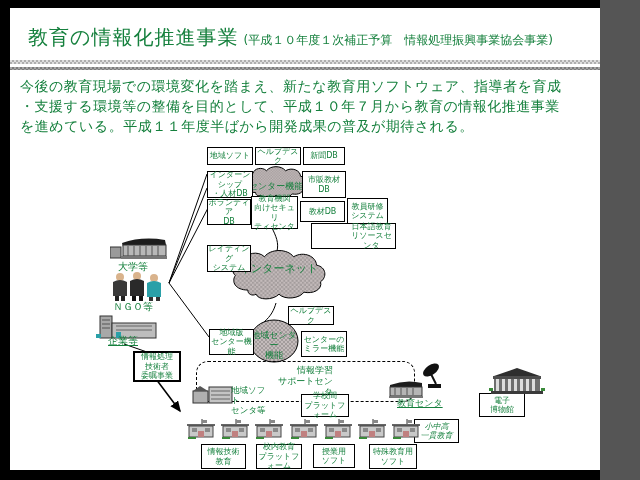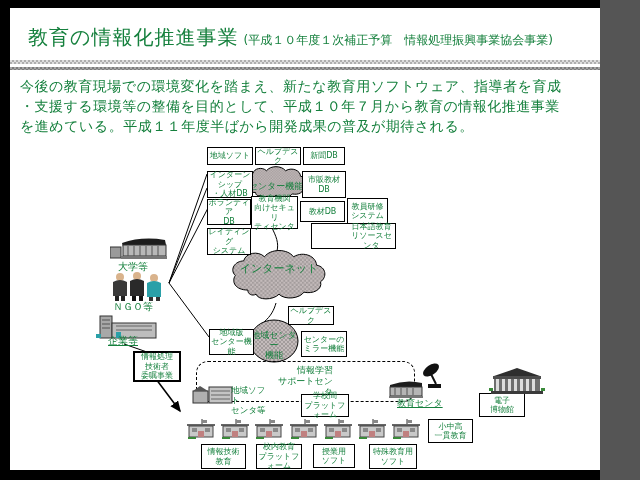--- a/index.html
+++ b/index.html
@@ -92,37 +92,37 @@
   <div class="nb" style="left:302px;top:171px;width:42px;height:25px;">市販教材
 DB</div>
   <div class="nb" style="left:207px;top:199px;width:42px;height:24px;">ボランティア
 DB</div>
   <div class="nb" style="left:251px;top:196px;width:45px;height:31px;">教育機関
 向けセキュリ
 ティセンタ</div>
   <div class="nb" style="left:300px;top:201px;width:43px;height:19px;">教材DB</div>
   <div class="nb" style="left:347px;top:198px;width:39px;height:24px;">教員研修
 システム</div>
-  <div class="nb" style="left:207px;top:228px;width:42px;height:25px;">レイティング
+  <div class="nb" style="left:207px;top:245px;width:42px;height:25px;">レイティング
 システム</div>
   <div class="nb" style="left:311px;top:223px;width:47px;height:24px;padding-left:36px;">日本語教育
 リソースセンタ</div>
   <div class="nb" style="left:288px;top:306px;width:44px;height:17px;">ヘルプデスク</div>
   <div class="nb" style="left:209px;top:329px;width:43px;height:24px;">地域版
 センター機能</div>
   <div class="nb" style="left:301px;top:331px;width:44px;height:24px;">センターの
 ミラー機能</div>
   <div class="nb nb-bold" style="left:133px;top:351px;width:44px;height:27px;">情報処理
 技術者
 委嘱事業</div>
   <div class="nb" style="left:301px;top:394px;width:46px;height:21px;">学校間
 プラットフォーム</div>
   <div class="nb" style="left:479px;top:393px;width:44px;height:22px;">電子
 博物館</div>
-  <div class="nb" style="left:428px;top:419px;width:43px;height:22px;">小中高
+  <div class="nb" style="left:414px;top:419px;width:43px;height:22px;font-style:italic;">小中高
 一貫教育</div>
   <div class="nb" style="left:201px;top:444px;width:43px;height:23px;">情報技術
 教育</div>
   <div class="nb" style="left:256px;top:444px;width:44px;height:23px;">校内教育
 プラットフォーム</div>
   <div class="nb" style="left:313px;top:444px;width:40px;height:22px;">授業用
 ソフト</div>
   <div class="nb" style="left:369px;top:444px;width:46px;height:23px;">特殊教育用
 ソフト</div>
 

